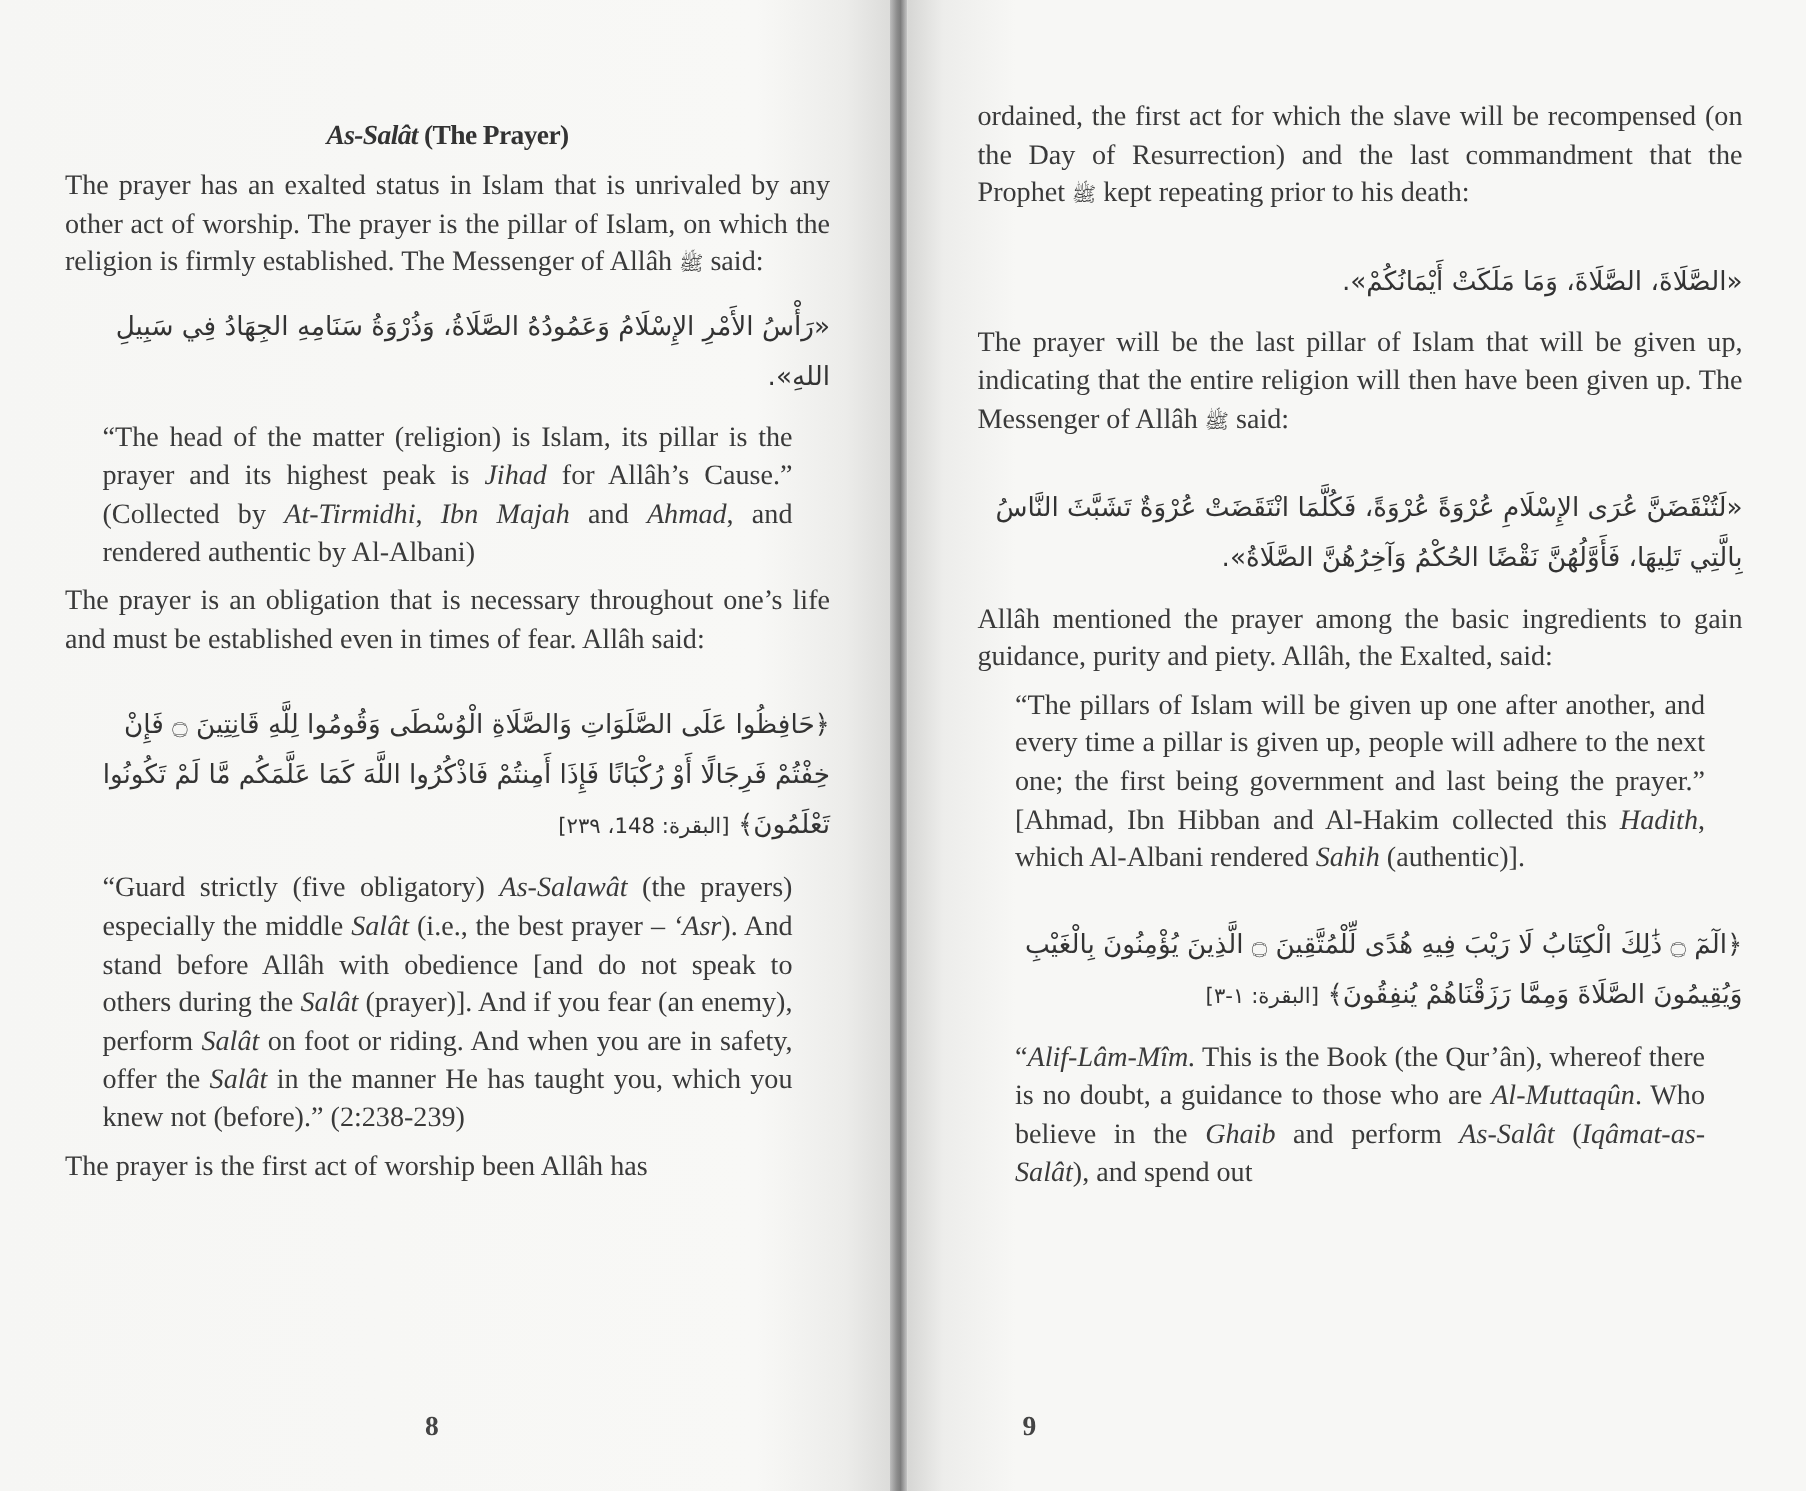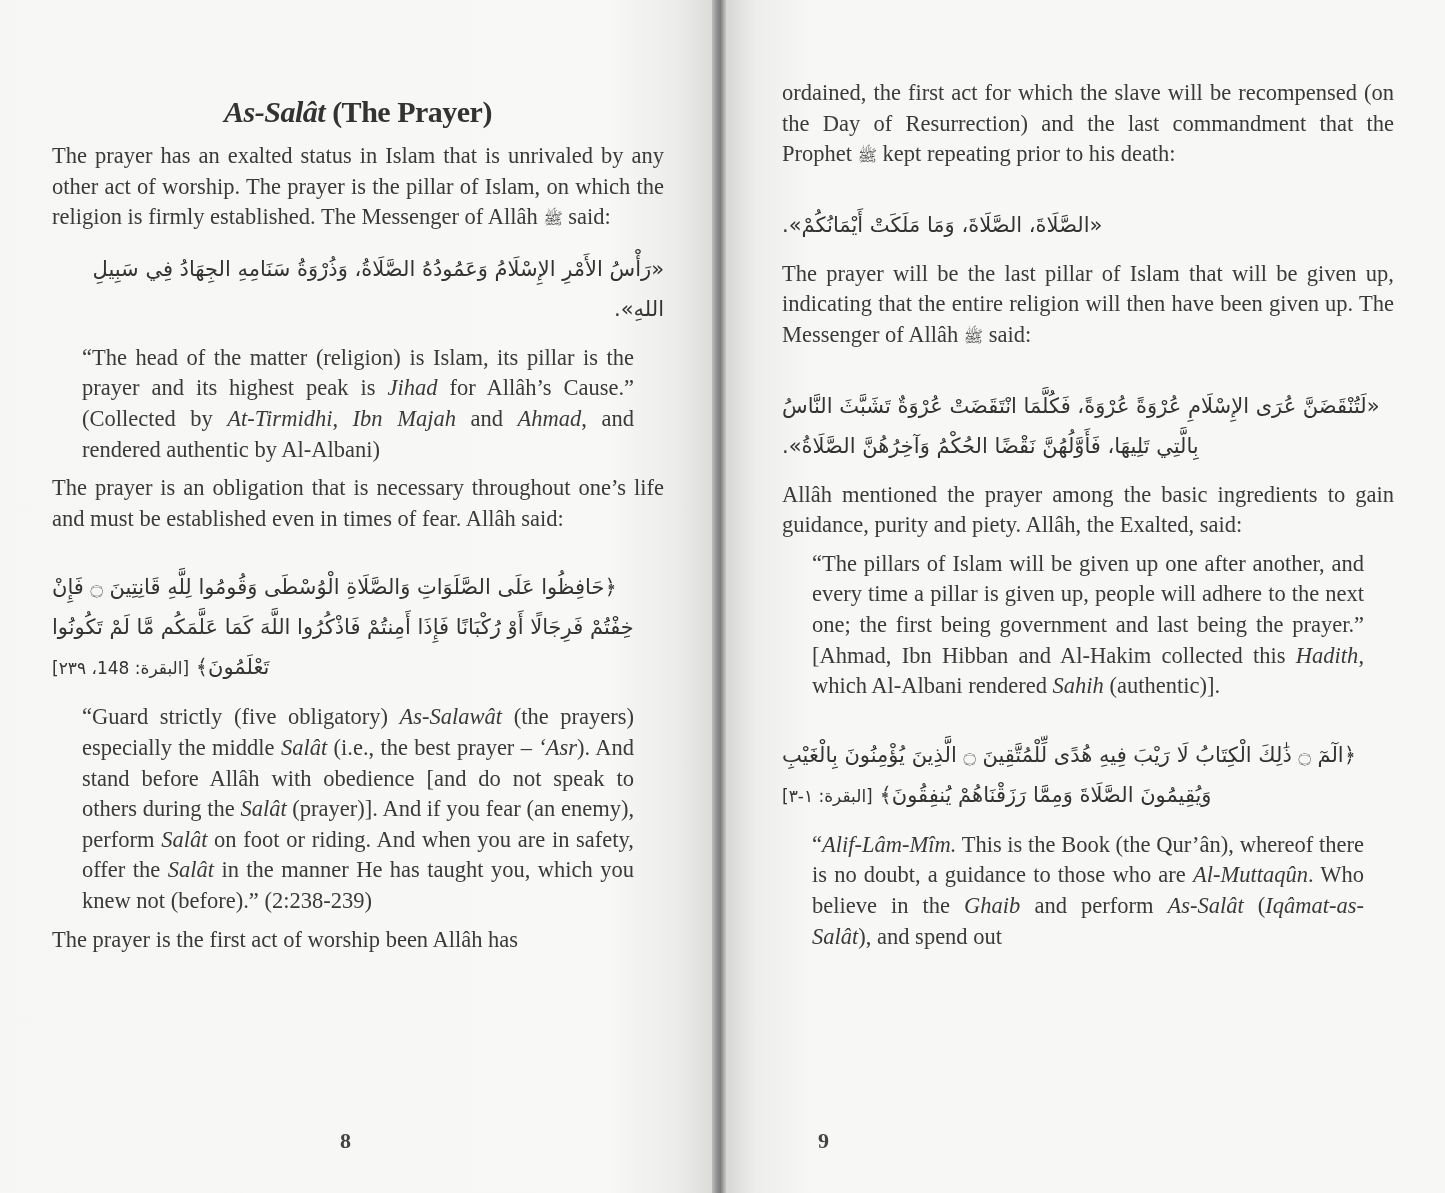--- a/index.html
+++ b/index.html
@@ -22,34 +22,34 @@
   }
   .page-right {
     width: 719px;
     background: linear-gradient(to right, #d6d6d4 0%, #ededeb 4%, #f7f7f5 12%, #f7f7f5 100%);
   }
   .content { position: absolute; }
   .page-left .content { left: 52px; top: 95px; width: 612px; }
   .page-right .content { left: 56px; top: 78px; width: 612px; }
 
   .title {
-    text-align: center; font-size: 30px; font-weight: bold;
+    text-align: center; font-size: 22px; font-weight: bold;
     margin: 0 0 12px 0; color: #333; letter-spacing: -0.5px;
   }
   .title i { font-weight: bold; }
   p { margin: 0; font-size: 22.5px; line-height: 30.6px; text-align: justify; }
   .para { margin-bottom: 8px; }
   .quote { padding-left: 30px; padding-right: 30px; }
   .quote-tight { padding-left: 30px; padding-right: 0; }
   .arabic {
     direction: rtl; font-family: "DejaVu Sans", sans-serif;
     font-size: 21px; line-height: 40px; color: #333;
     margin: 14px 0 14px 0; text-align: right;
   }
-  .arabic.center { text-align: left; margin-top: 33px; }
+  .arabic.center { text-align: right; margin-top: 33px; }
   .ref { font-size: 17px; }
   .pagenum {
     position: absolute; font-weight: bold; font-size: 22px; color: #444;
   }
   .page-left .pagenum { left: 340px; top: 1128px; }
   .page-right .pagenum { left: 92px; top: 1128px; }
   .salla { font-family: "DejaVu Sans", sans-serif; font-size: 16px; }
 </style>
 </head>
 <body>

